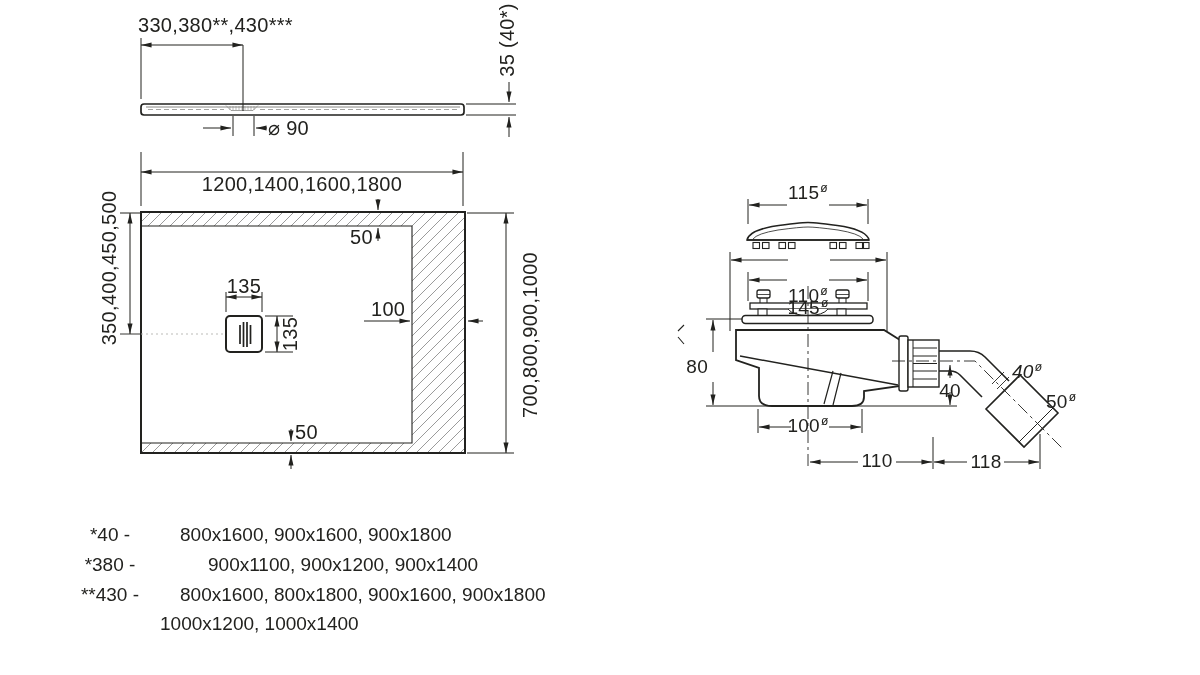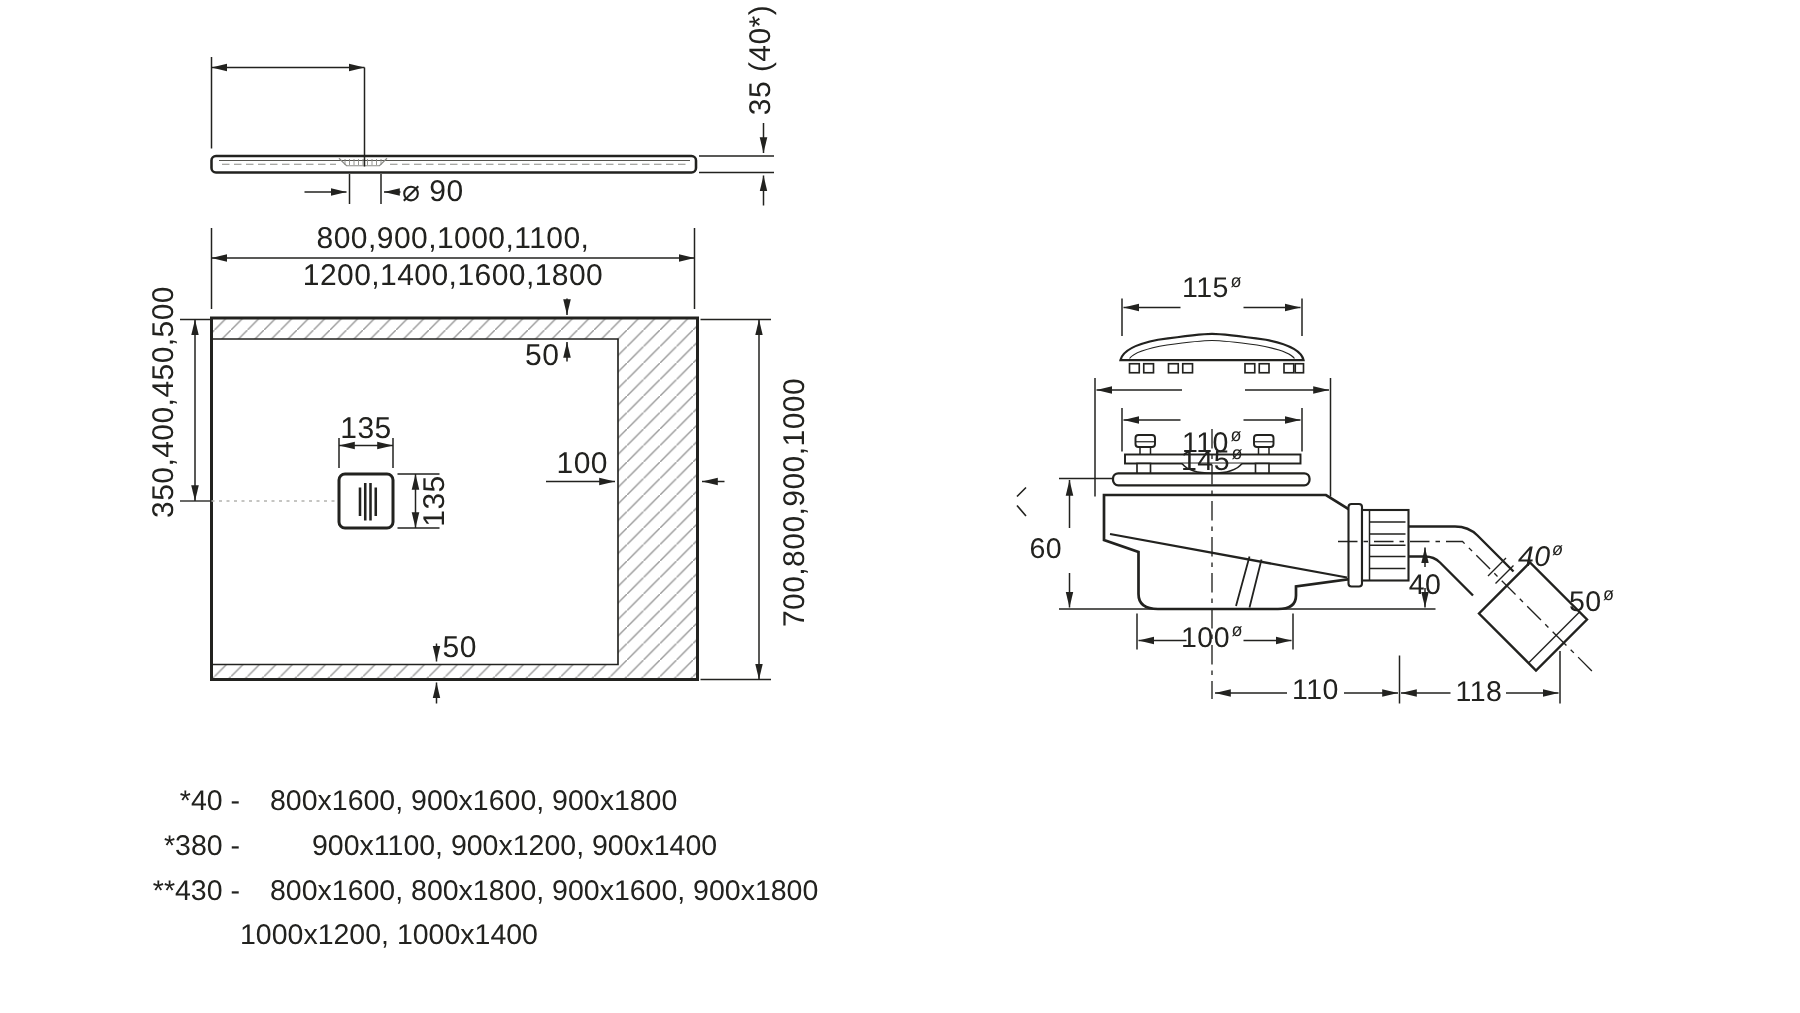--- a/index.html
+++ b/index.html
@@ -6,21 +6,21 @@
   #stage{position:relative;width:1200px;height:675px;background:#ffffff;overflow:hidden;
          font-family:"Liberation Sans", sans-serif;color:#22221f;}
   svg{position:absolute;left:0;top:0;}
   .lbl{position:absolute;font-size:20px;white-space:nowrap;line-height:22px;letter-spacing:.3px;}
   .lbl.small{font-size:19px;}
   .lbl.center{text-align:center;}
   .lbl.right{text-align:right;}
   .rot{transform:rotate(-90deg);}
   sup{font-size:12px;line-height:0;margin-left:1px;}
   .fn-row{position:absolute;font-size:19px;white-space:nowrap;}
-  .fn-marker{position:absolute;left:60px;width:100px;text-align:right;display:inline-block;}
+  .fn-marker{position:absolute;left:60px;width:100px;text-align:center;display:inline-block;}
   .fn-values{position:absolute;}
 </style>
 </head>
 <body>
 
 <div id="stage">
 
 <svg width="1200" height="675" viewBox="0 0 1200 675">
   <defs>
     <marker id="ar" viewBox="0 0 10 6" refX="9.6" refY="3" markerWidth="11" markerHeight="7" orient="auto-start-reverse" markerUnits="strokeWidth">
@@ -226,37 +226,37 @@
       <line x1="933" y1="437" x2="933" y2="469"></line>
       <line x1="1040" y1="434" x2="1040" y2="469"></line>
       <line x1="858" y1="462" x2="810" y2="462" marker-end="url(#ar)"></line>
       <line x1="896" y1="462" x2="932" y2="462" marker-end="url(#ar)"></line>
       <line x1="967" y1="462" x2="934" y2="462" marker-end="url(#ar)"></line>
       <line x1="1004" y1="462" x2="1039" y2="462" marker-end="url(#ar)"></line>
     </g>
   </g>
 </svg>
 
+<div class="lbl" style="left:138px;top:14px;">330,380**,430***</div>
 <div class="lbl" style="left:268px;top:117px;">⌀ 90</div>
 <div class="lbl center rot" style="left:457px;top:29px;width:100px;">35 (40*)</div>
 
-<div class="lbl center" style="left:142px;top:148px;width:320px;">800,900,1000,1100,</div>
 <div class="lbl center" style="left:142px;top:173px;width:320px;text-align:center;">1200,1400,1600,1800</div>
 <div class="lbl center rot" style="left:19px;top:257px;width:180px;">350,400,450,500</div>
 <div class="lbl center rot" style="left:435px;top:324px;width:190px;">700,800,900,1000</div>
 <div class="lbl" style="left:350px;top:226px;">50</div>
 <div class="lbl" style="left:295px;top:421px;">50</div>
 <div class="lbl center" style="left:226px;top:275px;width:36px;">135</div>
 <div class="lbl center rot" style="left:270px;top:323px;width:40px;">135</div>
 <div class="lbl" style="left:371px;top:298px;">100</div>
 
 <div class="lbl small center" style="left:778px;top:182px;width:60px;"><span>115</span><sup>ø</sup></div>
 <div class="lbl small center" style="left:778px;top:249px;width:60px;margin-top:48px;"><span>145</span><sup>ø</sup></div>
 <div class="lbl small center" style="left:778px;top:285px;width:60px;"><span>110</span><sup>ø</sup></div>
-<div class="lbl small right" style="left:668px;top:356px;width:40px;">60</div>
+<div class="lbl small right" style="left:668px;top:356px;width:40px;">80</div>
 <div class="lbl small center" style="left:778px;top:415px;width:60px;"><span>100</span><sup>ø</sup></div>
 <div class="lbl small center" style="left:932px;top:380px;width:36px;">40</div>
 <div class="lbl small" style="left:1012px;top:361px;font-style:italic;"><span>40</span><sup>ø</sup></div>
 <div class="lbl small" style="left:1046px;top:391px;"><span>50</span><sup>ø</sup></div>
 <div class="lbl small center" style="left:857px;top:450px;width:40px;">110</div>
 <div class="lbl small center" style="left:966px;top:451px;width:40px;">118</div>
 
 <div class="fn-row" style="top:524px;">
   <span class="fn-marker">*40 -</span>
   <span class="fn-values" style="left:180px;">800x1600, 900x1600, 900x1800</span>

